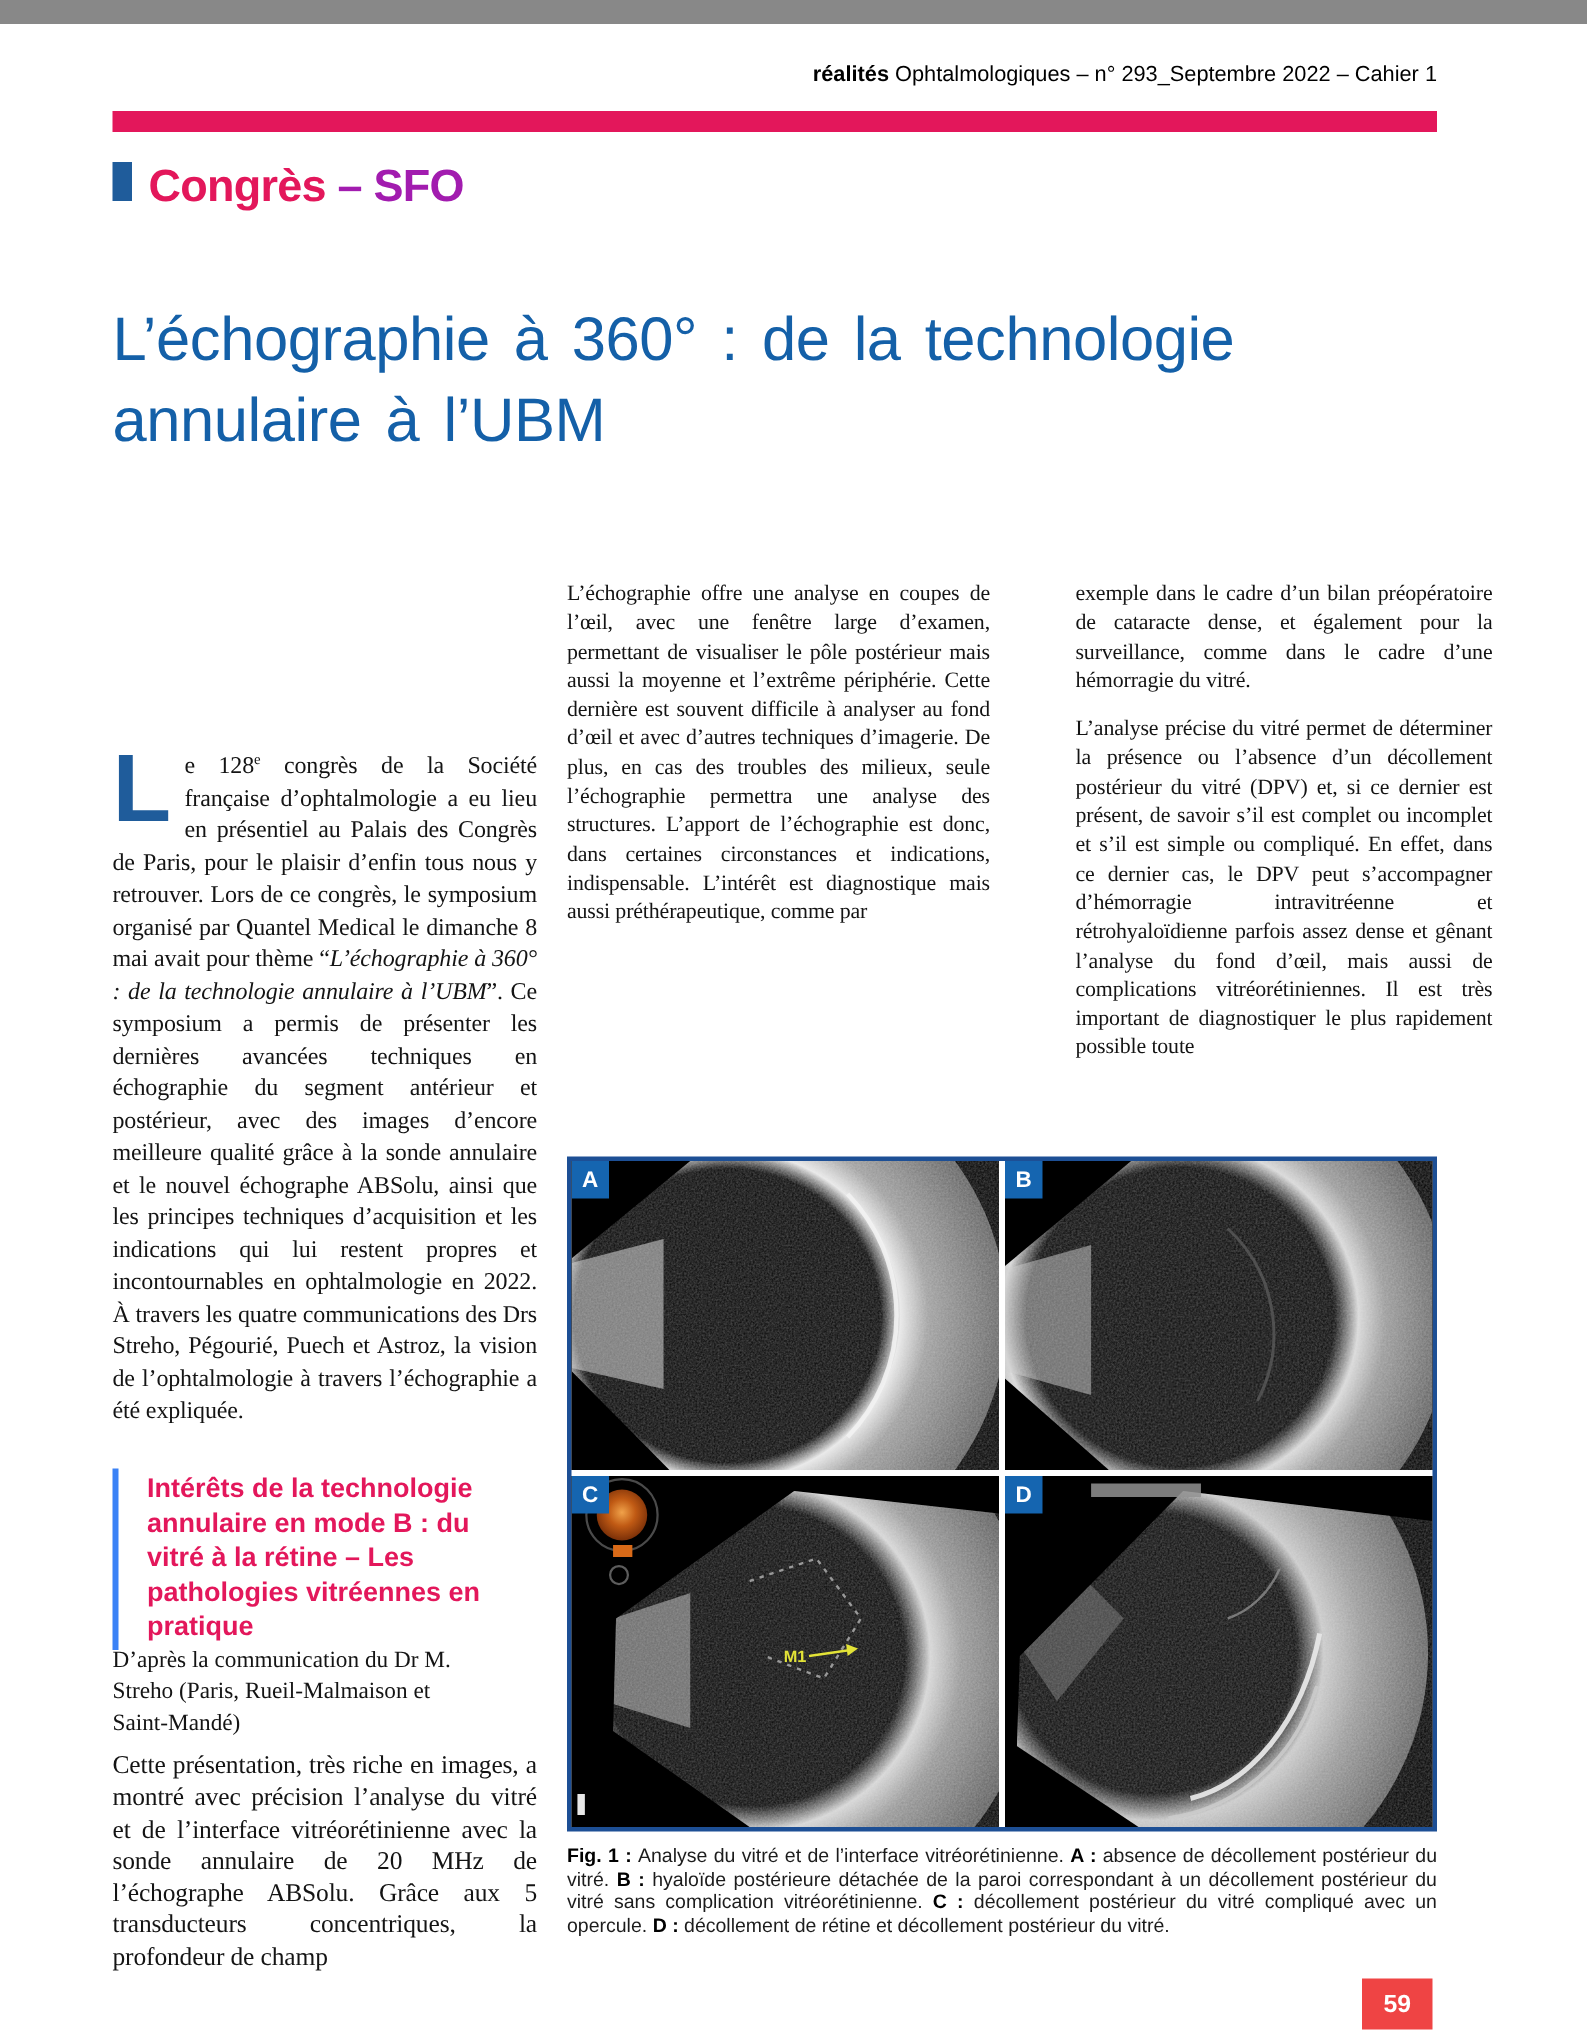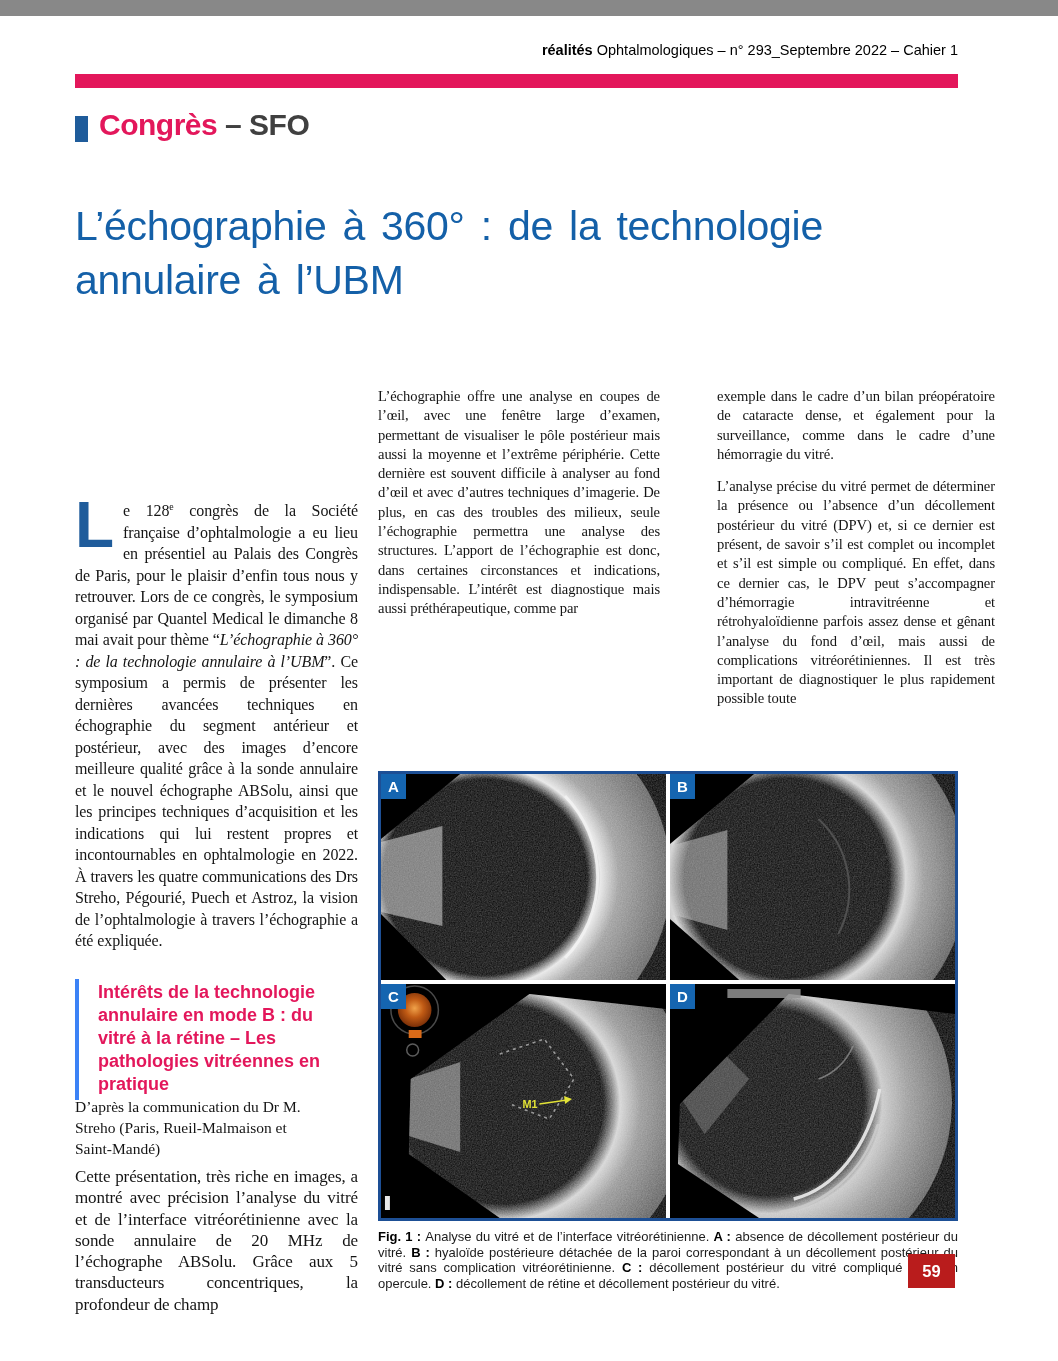--- a/index.html
+++ b/index.html
@@ -8,24 +8,24 @@
     margin:16px auto;overflow:hidden;
     font-family:"Liberation Sans",sans-serif;color:#111;
   }
   
   .journal-line{
     position:absolute;top:26px;right:100px;font-size:14.5px;color:#000;
     font-family:"Liberation Sans",sans-serif;
   }
   .journal-line b{font-weight:bold;}
   .rule{position:absolute;left:75px;top:58px;width:883px;height:14px;background:#e3175b;}
-  .section-head{position:absolute;left:75px;top:92px;display:flex;align-items:flex-end;}
+  .section-head{position:absolute;left:75px;top:92px;display:flex;align-items:flex-start;}
   .section-head .bullet{width:13px;height:26px;background:#1f5c9b;margin-right:11px;}
   .section-head .lbl{font-size:30px;font-weight:bold;color:#e3175b;letter-spacing:-0.5px;}
-  .section-head .sfx{font-size:30px;font-weight:bold;color:#404040;letter-spacing:-0.5px;white-space:pre;}
+  .section-head .sfx{font-size:30px;font-weight:bold;color:#a21caf;letter-spacing:-0.5px;white-space:pre;}
   
   .article-title{
     position:absolute;left:75px;top:183px;width:900px;
     font-size:41px;line-height:54px;color:#1460a8;font-weight:normal;
     letter-spacing:-0.3px;word-spacing:5px;margin:0;
   }
   
   .authors{position:absolute;left:75px;top:376px;width:283px;}
   .authors .kicker{font-size:13.5px;font-weight:bold;line-height:17.5px;}
   .authors .affil{font-size:13.5px;line-height:17.5px;}
@@ -67,21 +67,21 @@
     position:absolute;left:0;top:0;width:25px;height:25px;background:#1565b0;
     color:#fff;font-weight:bold;font-size:15px;display:flex;align-items:center;justify-content:center;
   }
   .caption{
     position:absolute;left:378px;top:1213px;width:580px;
     font-size:13px;line-height:15.6px;color:#1c1c1c;text-align:justify;
   }
   .caption b{color:#000;}
   
   .pagenum{
-    position:absolute;left:908px;top:1238px;width:47px;height:34px;background:#b91c1c;
+    position:absolute;left:908px;top:1303px;width:47px;height:34px;background:#ef4444;
     color:#fff;font-weight:bold;font-size:16.5px;display:flex;align-items:center;justify-content:center;
   }
 </style>
 </head>
 <body>
 
 <div class="page">
 
   <div class="journal-line"><b>réalités</b><span> Ophtalmologiques – n° 293_Septembre 2022 – Cahier 1</span></div>
   <div class="rule"></div>

